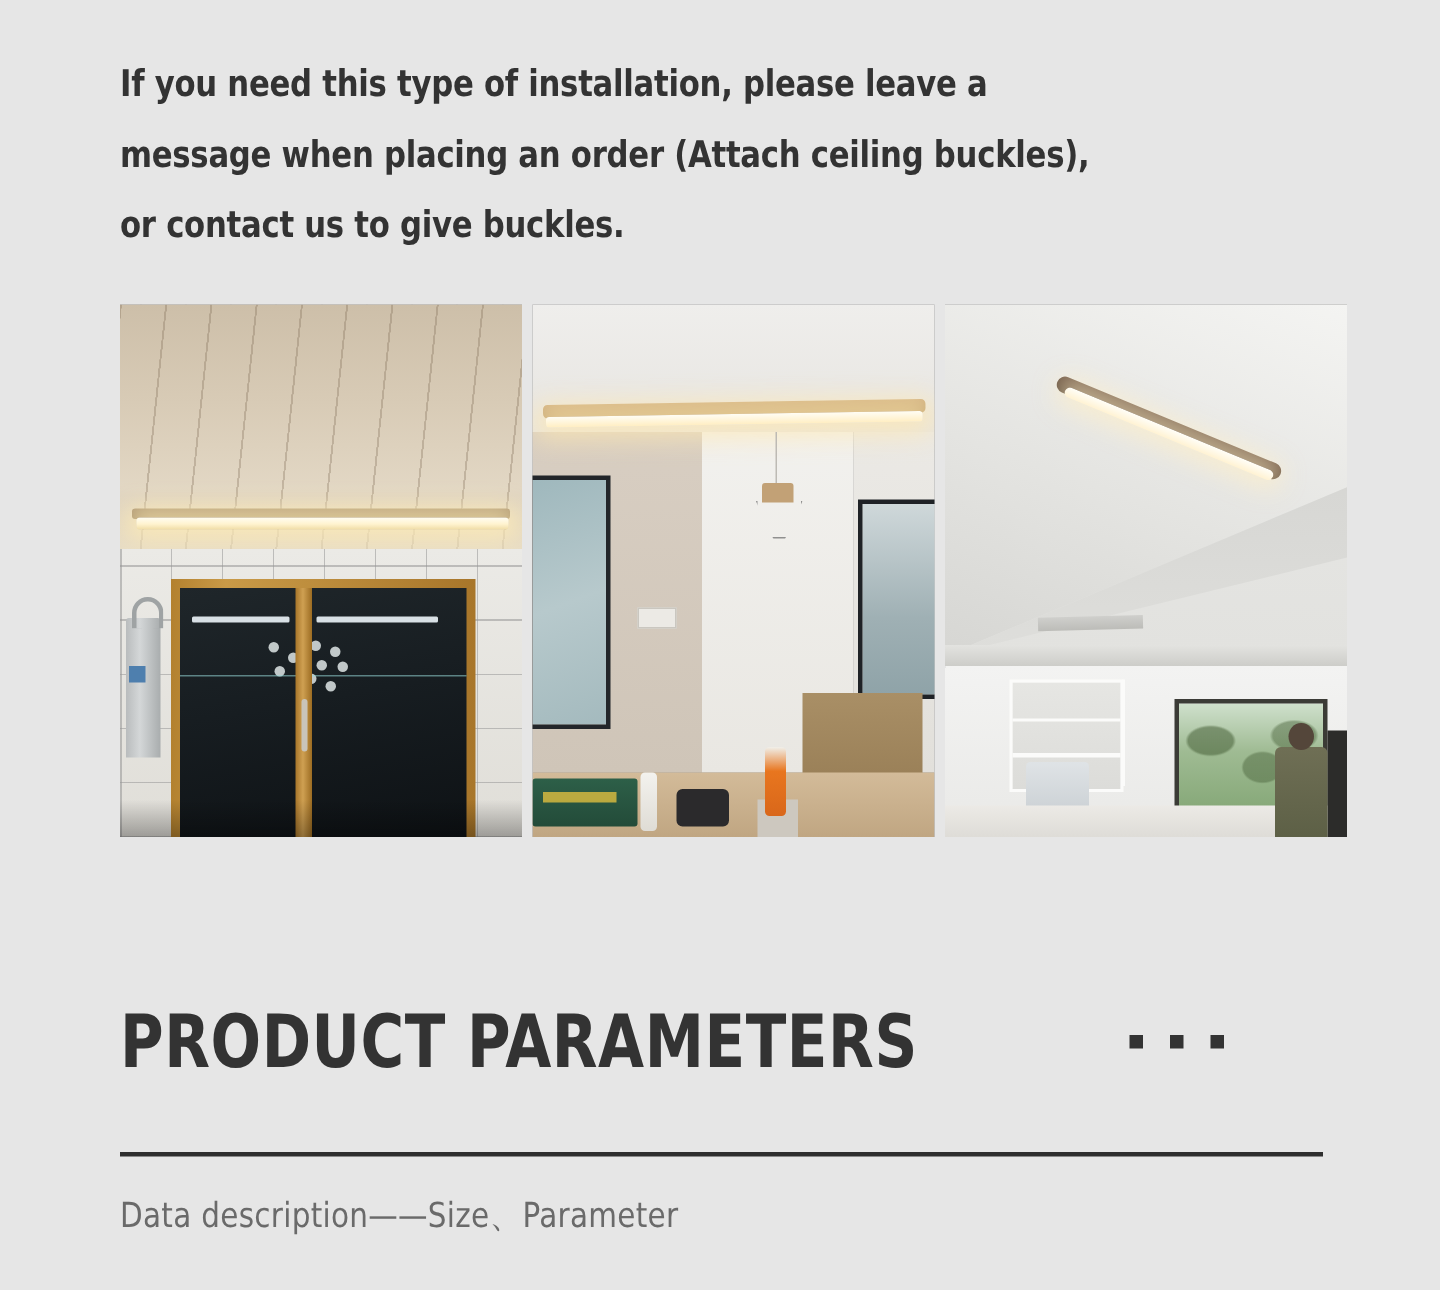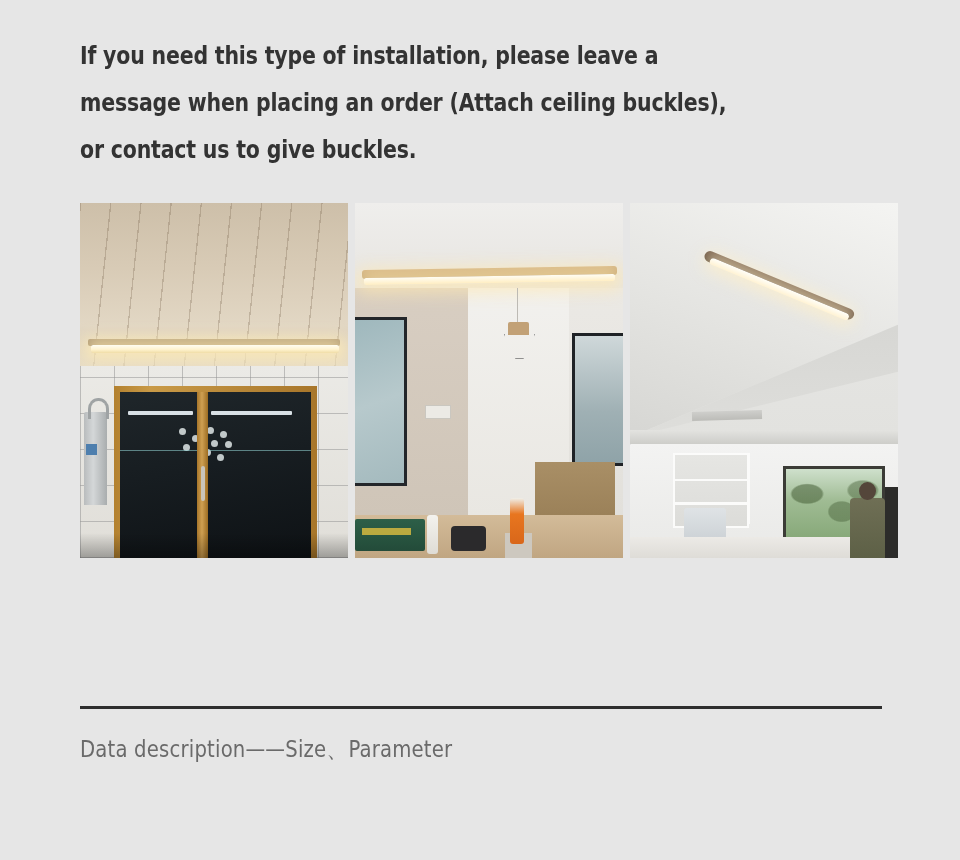--- a/index.html
+++ b/index.html
@@ -448,15 +448,23 @@
     <div class="p3-window"></div>
     <div class="p3-appliance"></div>
     <div class="p3-counter"></div>
     <div class="p3-person2"></div>
     <div class="p3-person"></div>
   </div>
 
 </div>
 
 <div class="params-block">
+  <div class="params-head">
+    <div class="params-title">PRODUCT PARAMETERS</div>
+    <div class="params-dots">
+      <span></span>
+      <span></span>
+      <span></span>
+    </div>
+  </div>
   <div class="params-rule"></div>
   <div class="params-sub">Data description——Size、Parameter</div>
 </div>
 
 </body></html>

